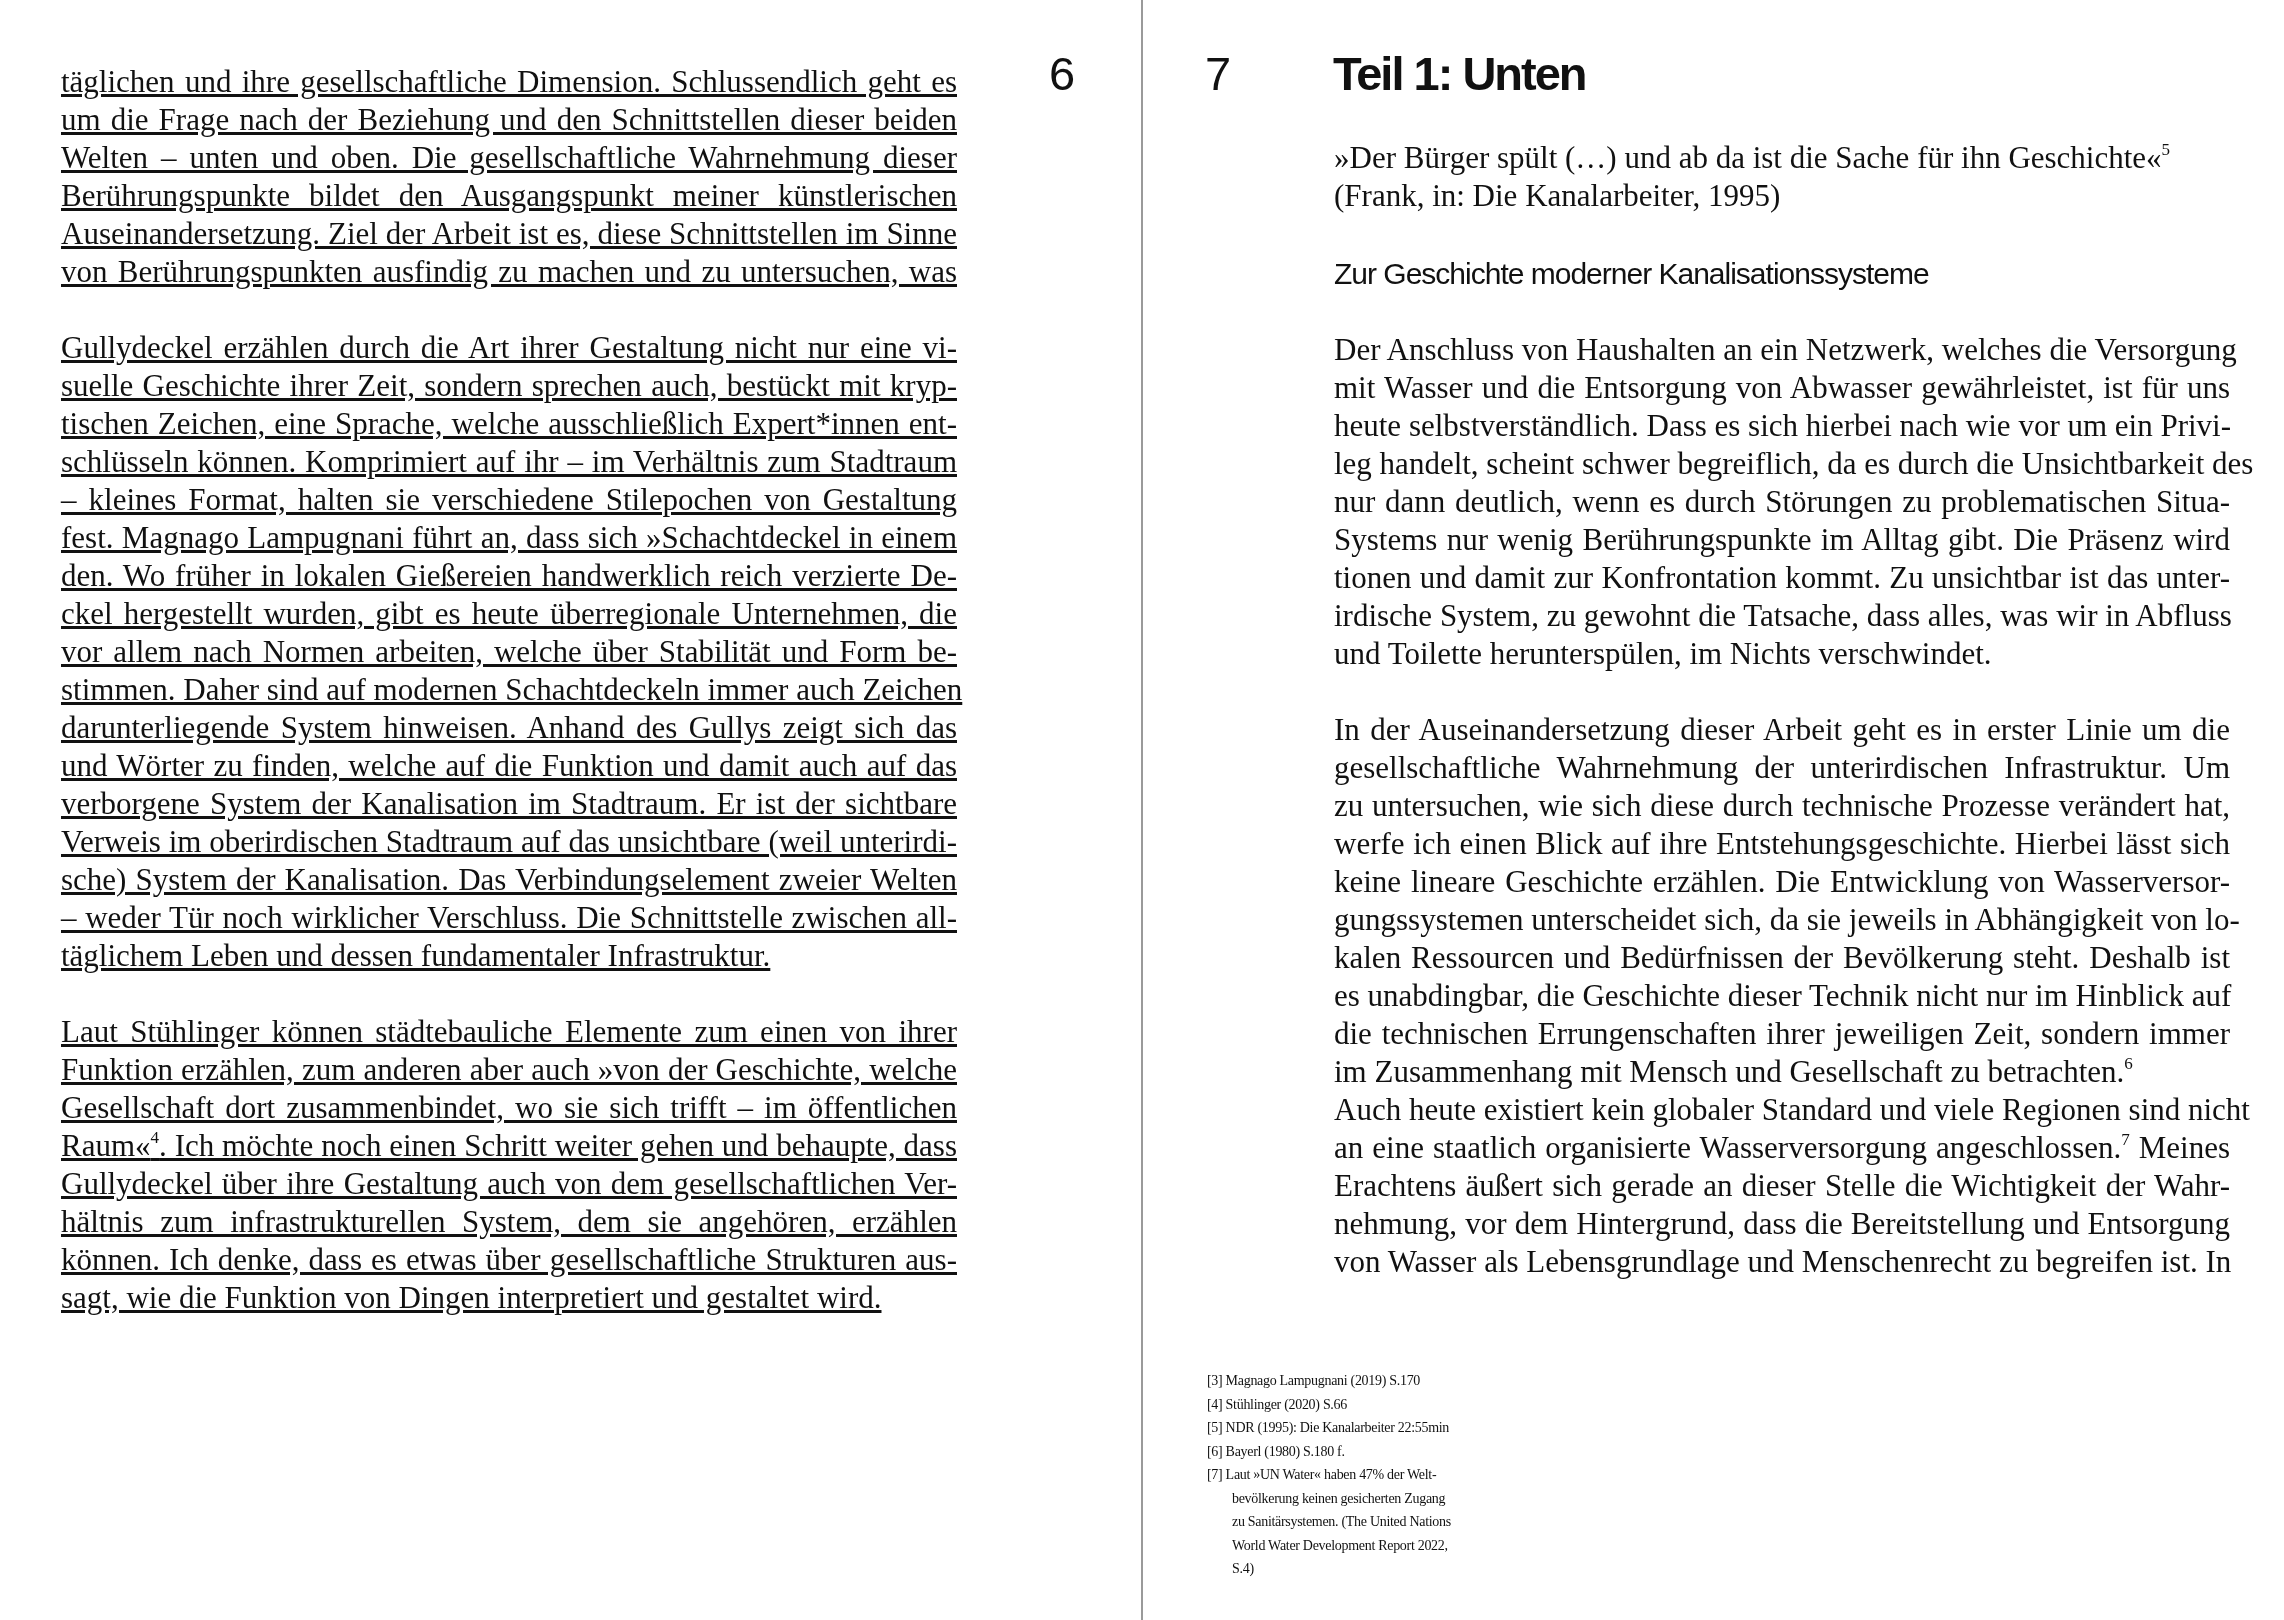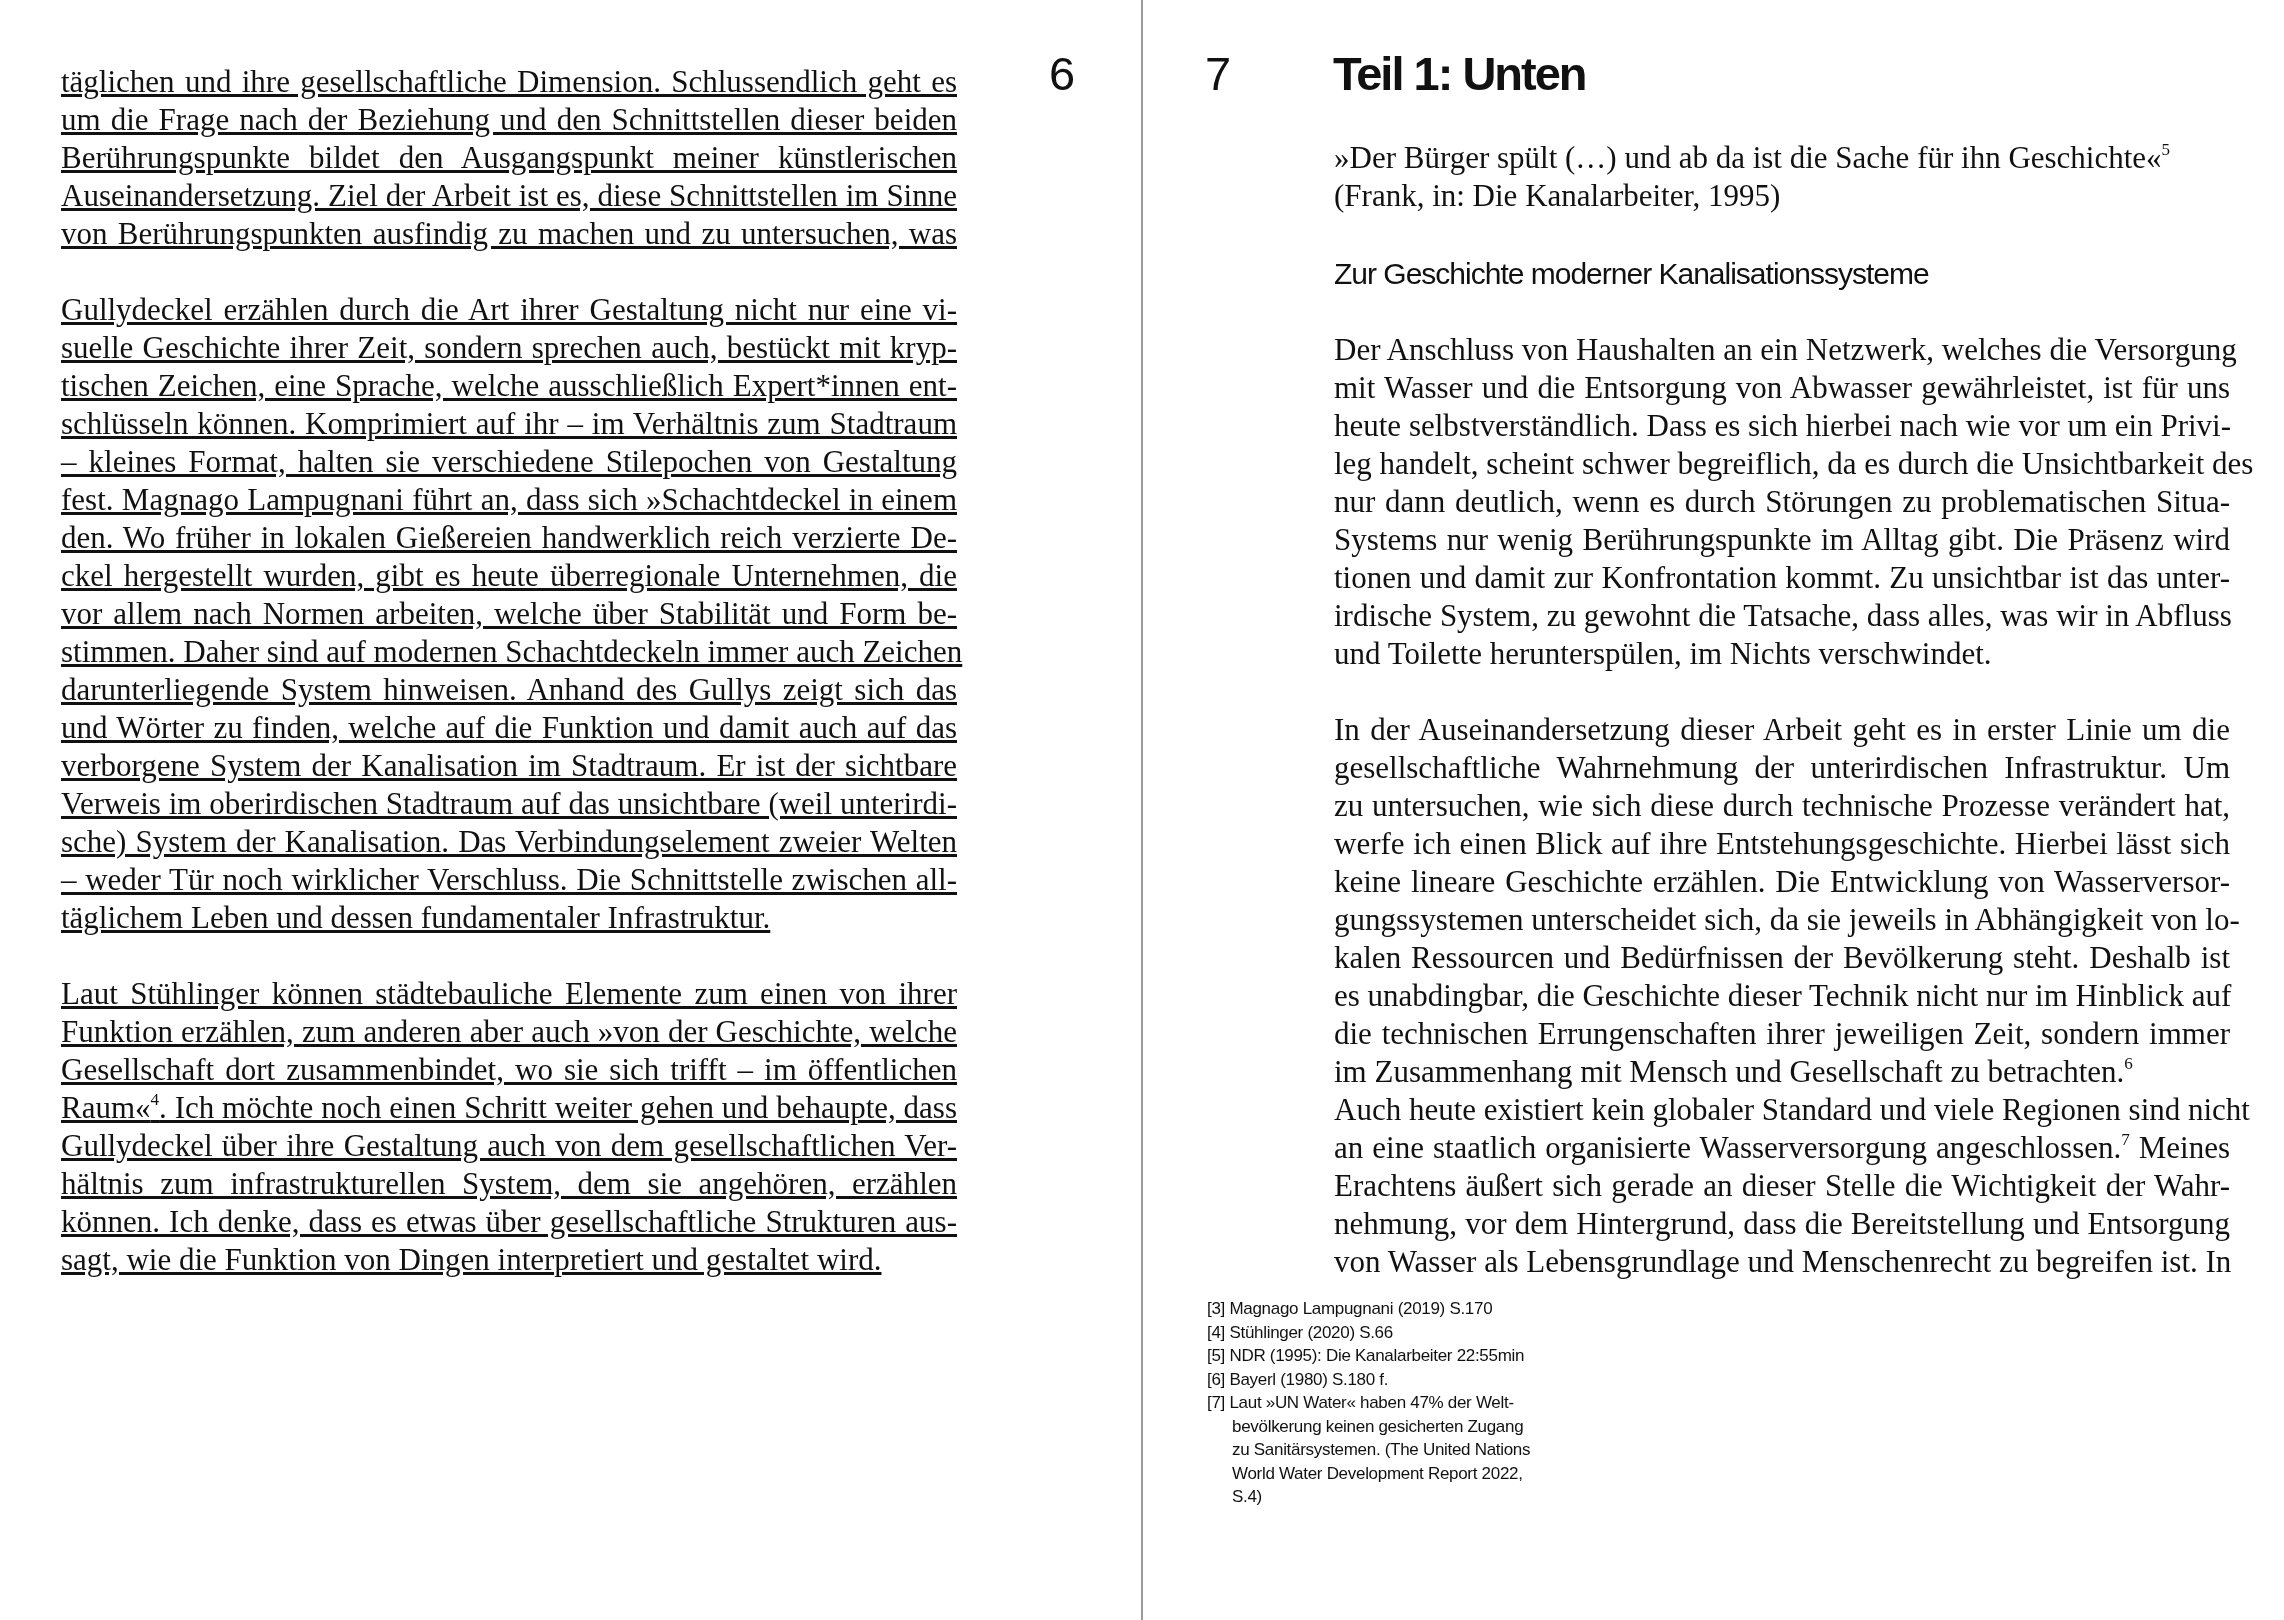--- a/index.html
+++ b/index.html
@@ -15,34 +15,35 @@
   .para { margin:0 0 38px 0; }
   .para.tight { margin-bottom:0; }
   sup { font-size:0.55em; line-height:0; vertical-align:0.75em; }
   .page-num { position:absolute; top:48px; font-size:47px; line-height:52px; }
   .pn-left { left:1049px; }
   .pn-right { left:1205px; }
   .heading { position:absolute; left:1333px; top:48px; font-size:47px; line-height:52px; font-weight:bold; letter-spacing:-2px; }
   .quote { position:absolute; left:1334px; top:139px; font-size:31px; line-height:38px; }
   .quote .line { text-align:center; text-align-last:left; }
   .subheading { position:absolute; left:1334px; top:255px; font-size:30px; line-height:37px; letter-spacing:-1px; }
-  .footnotes { position:absolute; left:1207px; top:1297px; width:366px; font-size:17px; line-height:23.5px; letter-spacing:-0.3px; }
+  .footnotes { position:absolute; left:1207px; top:1369px; width:366px; font-size:14px; line-height:23.5px; letter-spacing:-0.3px;font-family:Liberation Serif, serif; }
   .fn { display:block; white-space:nowrap; }
   .fn.indent { padding-left:25px; }
 </style>
 </head>
 <body>
 
 <div class="divider"></div>
 
 <div class="column col-left serif">
 
   <div class="para">
     <span class="line">täglichen und ihre gesellschaftliche Dimension. Schlussendlich geht es</span>
     <span class="line">um die Frage nach der Beziehung und den Schnittstellen dieser beiden</span>
+    <span class="line">Welten – unten und oben. Die gesellschaftliche Wahrnehmung dieser</span>
     <span class="line">Berührungspunkte bildet den Ausgangspunkt meiner künstlerischen</span>
     <span class="line">Auseinandersetzung. Ziel der Arbeit ist es, diese Schnittstellen im Sinne</span>
     <span class="line">von Berührungspunkten ausfindig zu machen und zu untersuchen, was</span>
   </div>
 
   <div class="para">
     <span class="line">Gullydeckel erzählen durch die Art ihrer Gestaltung nicht nur eine vi-</span>
     <span class="line">suelle Geschichte ihrer Zeit, sondern sprechen auch, bestückt mit kryp-</span>
     <span class="line">tischen Zeichen, eine Sprache, welche ausschließlich Expert*innen ent-</span>
     <span class="line">schlüsseln können. Komprimiert auf ihr – im Verhältnis zum Stadtraum</span>

